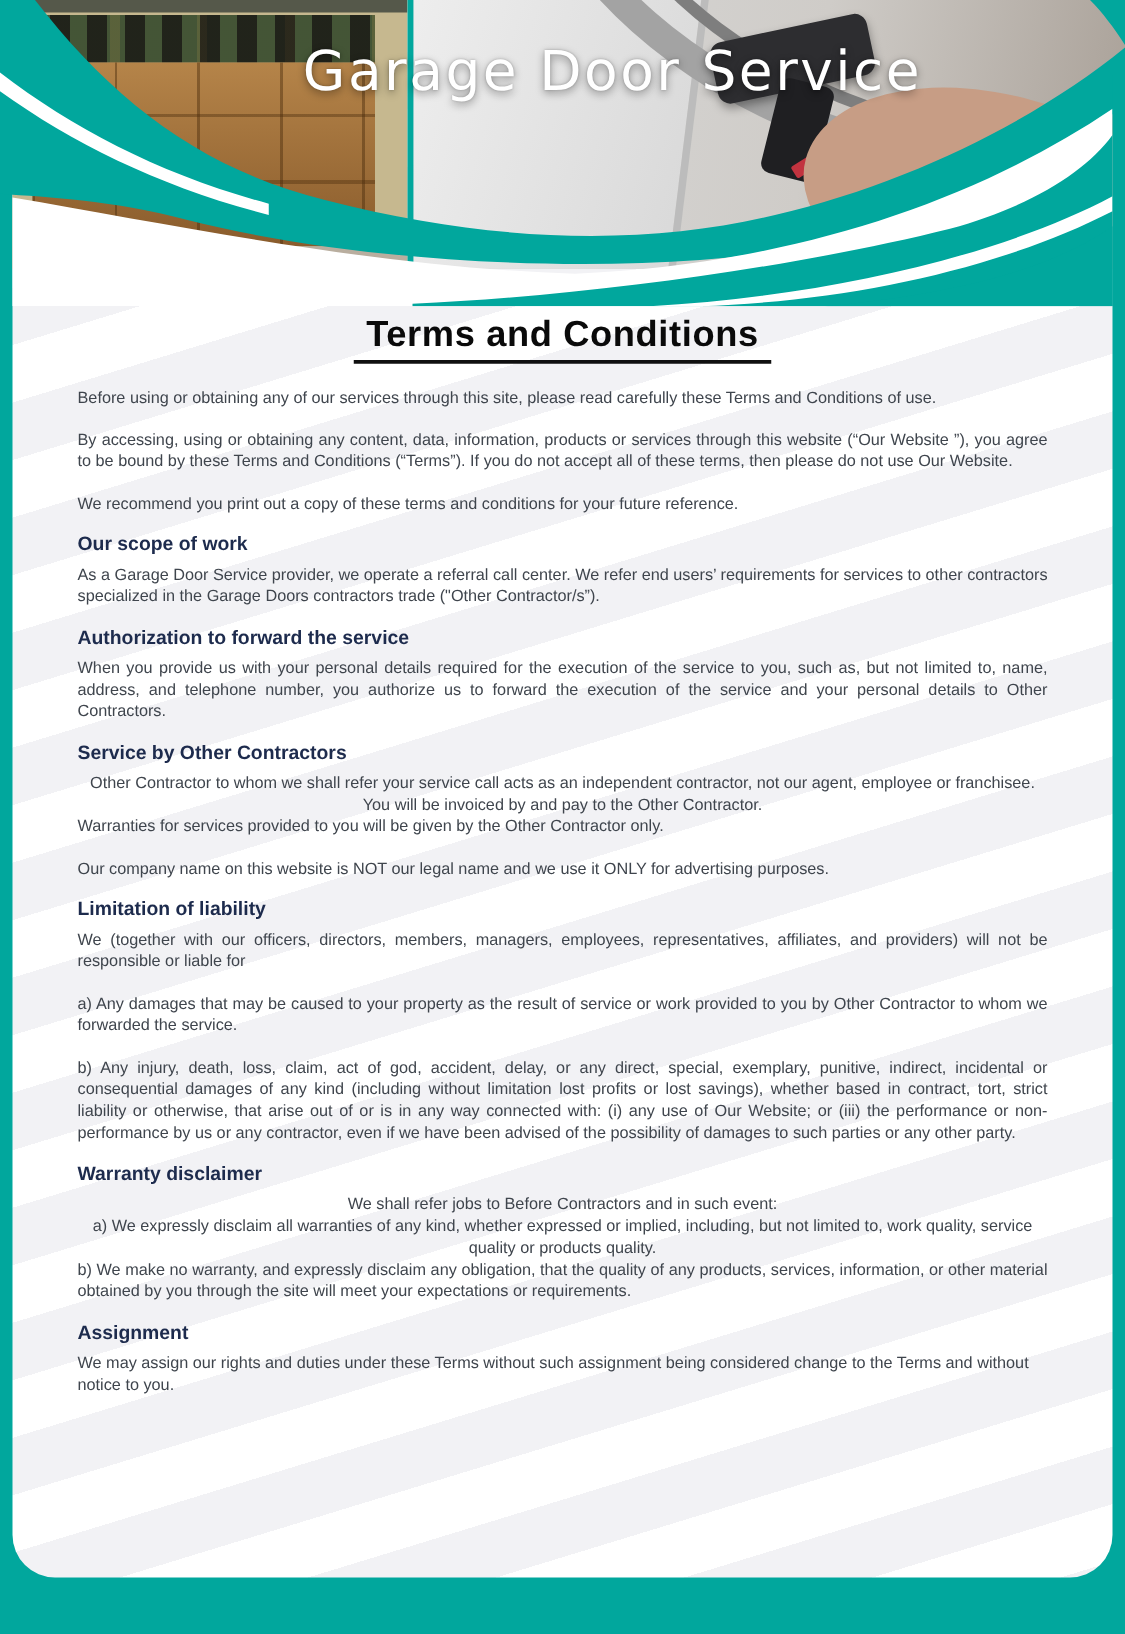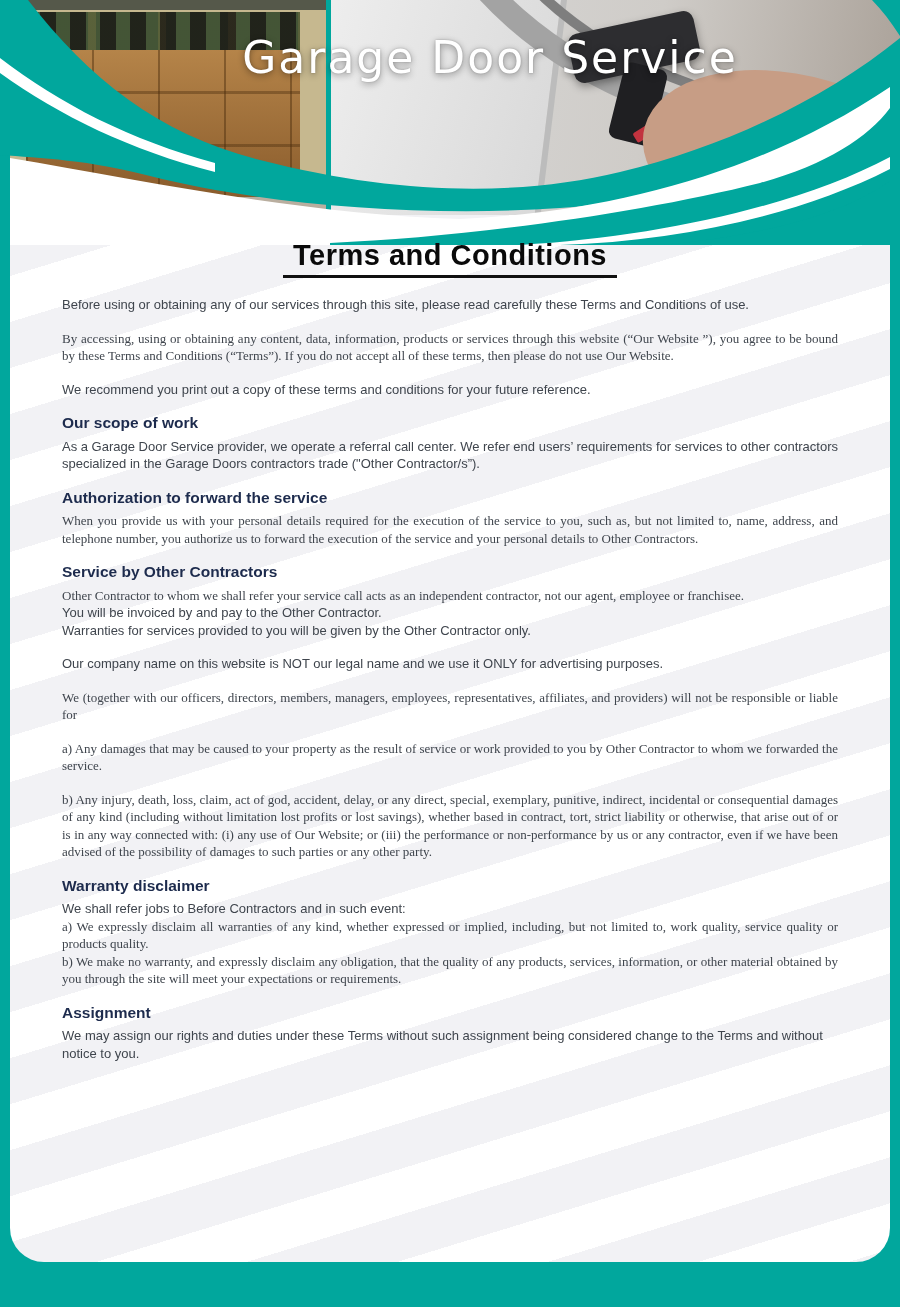--- a/index.html
+++ b/index.html
@@ -50,29 +50,29 @@
   .swoosh .teal{fill:var(--accent,#01a79d);}
   .swoosh .white{fill:#ffffff;}
   .site-title{
     position:absolute;top:32px;left:0;width:100%;margin:0;text-align:center;
     font-family:"DejaVu Sans",sans-serif;font-weight:normal;
     font-size:44px;letter-spacing:2px;color:#ffffff;
     text-shadow:0 2px 7px rgba(0,0,0,.40),0 0 2px rgba(0,0,0,.25);
     padding-left:40px;
   }
   
-  .terms{position:absolute;top:235px;left:62px;width:776px;color:var(--body-text,#3f454d);}
+  .terms{position:absolute;top:248px;left:62px;width:776px;color:var(--body-text,#3f454d);}
   .terms-heading{
     margin:4px 0 24px;text-align:center;font-size:29px;font-weight:bold;
     color:#0a0a0a;letter-spacing:.5px;
   }
   .terms-heading span{border-bottom:3px solid #101010;padding:0 10px 4px;}
   .terms p{margin:0 0 16px;font-size:13px;line-height:17.5px;}
-  .terms p.just{text-align:justify;font-family:Liberation Serif, serif;}
-  .terms p.mb0{margin-bottom:0;}
+  .terms p.just{text-align:justify;}
+  .terms p.mb0{margin-bottom:0;text-align:center;}
   .terms h3{
     margin:2px 0 6px;font-size:15.5px;line-height:17.5px;
     color:var(--heading,#1d2b4d);font-weight:bold;
   }
 </style>
 </head>
 <body>
 
 <div class="panel"></div>
 
@@ -127,20 +127,21 @@
 
   <section>
     <h3>Service by Other Contractors</h3>
     <p class="just mb0">Other Contractor to whom we shall refer your service call acts as an independent contractor, not our agent, employee or franchisee.</p>
     <p class="mb0">You will be invoiced by and pay to the Other Contractor.</p>
     <p>Warranties for services provided to you will be given by the Other Contractor only.</p>
     <p>Our company name on this website is NOT our legal name and we use it ONLY for advertising purposes.</p>
   </section>
 
   <section>
+    <h3>Limitation of liability</h3>
     <p class="just">We (together with our officers, directors, members, managers, employees, representatives, affiliates, and providers) will not be responsible or liable for</p>
     <p class="just">a) Any damages that may be caused to your property as the result of service or work provided to you by Other Contractor to whom we forwarded the service.</p>
     <p class="just">b) Any injury, death, loss, claim, act of god, accident, delay, or any direct, special, exemplary, punitive, indirect, incidental or consequential damages of any kind (including without limitation lost profits or lost savings), whether based in contract, tort, strict liability or otherwise, that arise out of or is in any way connected with: (i) any use of Our Website; or (iii) the performance or non-performance by us or any contractor, even if we have been advised of the possibility of damages to such parties or any other party.</p>
   </section>
 
   <section>
     <h3>Warranty disclaimer</h3>
     <p class="mb0">We shall refer jobs to Before Contractors and in such event:</p>
     <p class="just mb0">a) We expressly disclaim all warranties of any kind, whether expressed or implied, including, but not limited to, work quality, service quality or products quality.</p>
     <p class="just">b) We make no warranty, and expressly disclaim any obligation, that the quality of any products, services, information, or other material obtained by you through the site will meet your expectations or requirements.</p>

